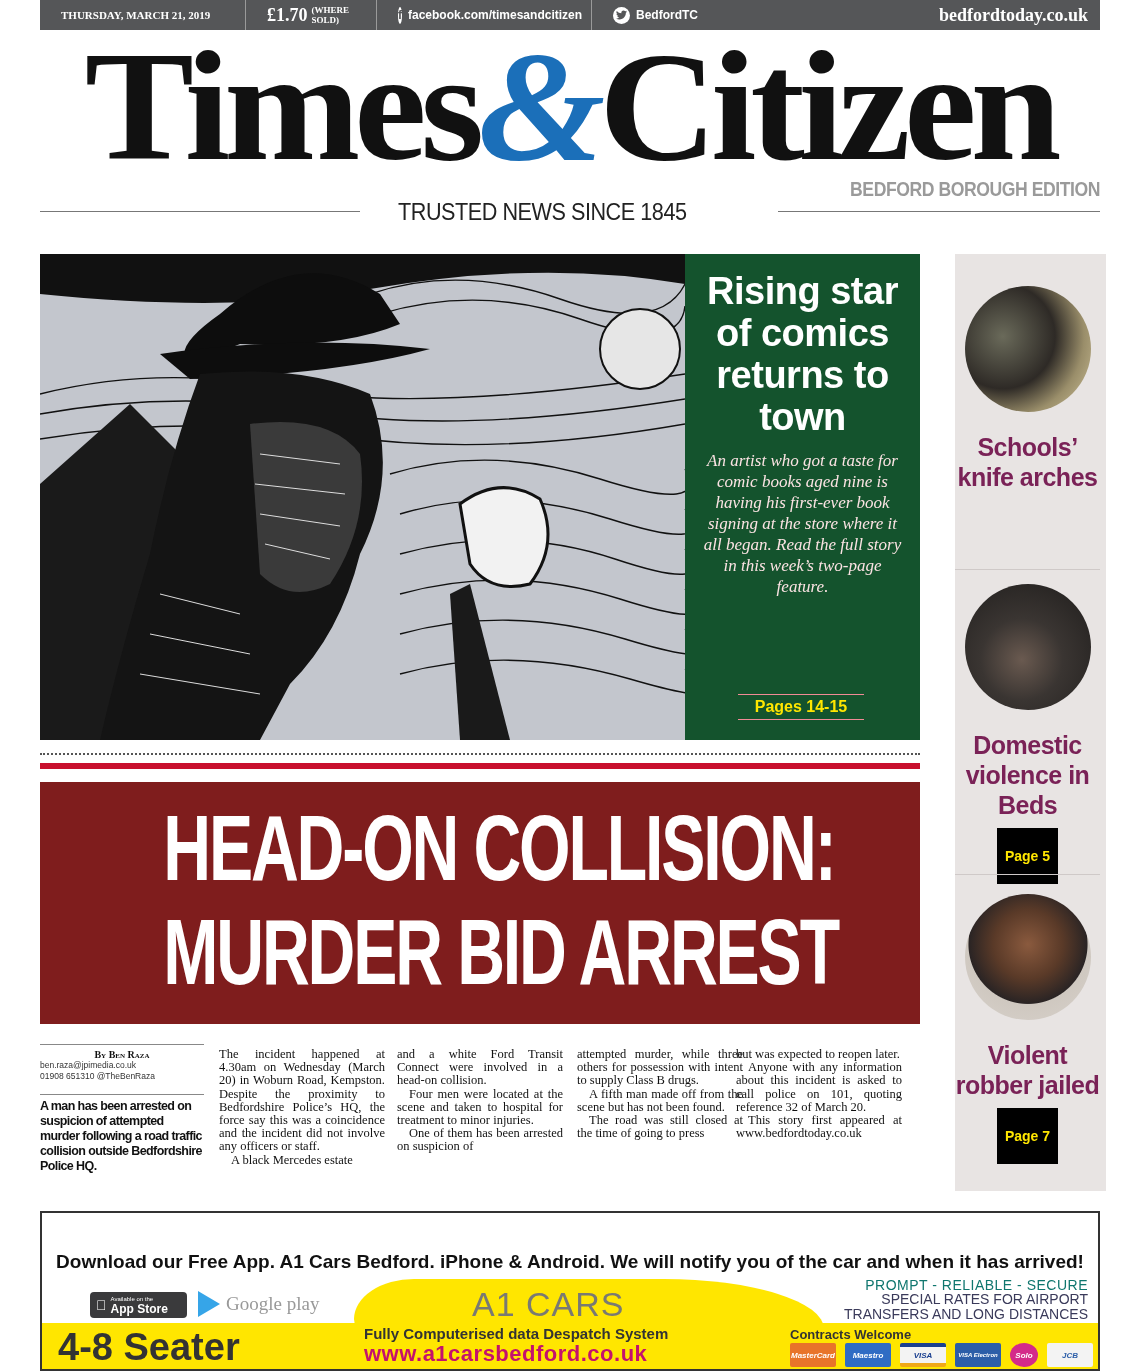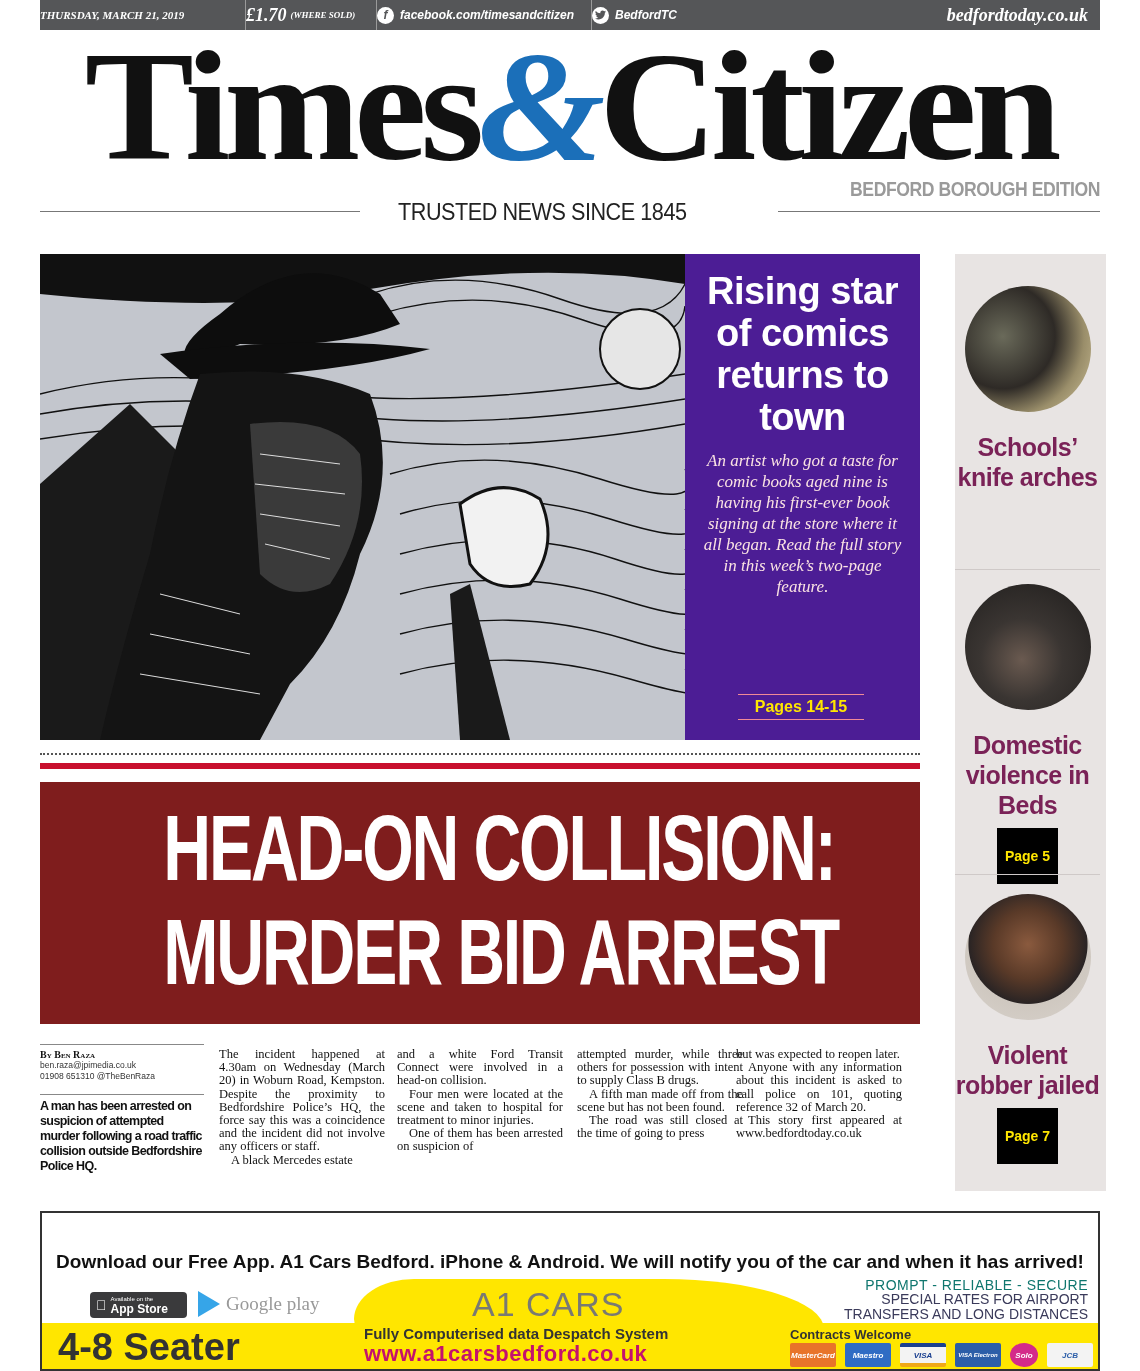--- a/index.html
+++ b/index.html
@@ -1,21 +1,21 @@
 <!DOCTYPE html>
 <html><head>
 <meta charset="utf-8">
 <style>
   * { box-sizing: border-box; margin: 0; padding: 0; }
   html, body { width: 1140px; height: 1371px; background: #ffffff; overflow: hidden; }
   body { position: relative; font-family: "Liberation Sans", sans-serif; color: #111; }
 
   
   .topbar { position: absolute; left: 40px; top: 0; width: 1060px; height: 30px; background: #555658; color: #fff; display: flex; align-items: center; }
-  .topbar .cell { height: 100%; display: flex; align-items: center; padding: 0 0; border-right: 1px solid #9a9a9a; font-style: italic; }
+  .topbar .cell { height: 100%; display: flex; align-items: center; padding: 0 21px; border-right: 1px solid #9a9a9a; }
   .topbar .date { font-family: "Liberation Serif", serif; font-weight: bold; font-size: 11px; width: 206px; }
   .topbar .price { width: 131px; font-family: "Liberation Serif", serif; font-weight: bold; }
   .topbar .price .amt { font-size: 18px; margin-right: 4px; }
   .topbar .price .note { font-size: 9px; }
   .topbar .social { font-weight: bold; font-size: 12px; gap: 6px; font-family: "Liberation Sans", sans-serif; }
   .topbar .fb { width: 215px; }
   .topbar .tw { width: 140px; border-right: none; }
   .topbar .site { margin-left: auto; border-right: none; font-family: "Liberation Serif", serif; font-weight: bold; font-size: 18px; padding-right: 12px; }
   .icon-circle { width: 17px; height: 17px; border-radius: 50%; background: #fff; color: #555658; display: inline-flex; align-items: center; justify-content: center; font-size: 12px; font-weight: bold; font-family: "Liberation Sans", sans-serif; }
 
@@ -26,37 +26,37 @@
   .tagline-row { position: absolute; left: 40px; top: 196px; width: 1060px; height: 32px; }
   .tagline-row .rule-left { position: absolute; left: 0; top: 15px; width: 320px; height: 1px; background: #777; }
   .tagline-row .rule-right { position: absolute; right: 0; top: 15px; width: 322px; height: 1px; background: #777; }
   .tagline { position: absolute; left: 358px; top: 2px; font-size: 24px; color: #222; letter-spacing: -0.5px; transform: scaleX(0.9); transform-origin: left; white-space: nowrap; }
 
   
   .illustration { position: absolute; left: 40px; top: 254px; width: 645px; height: 486px; background: #b9bcc4; overflow: hidden; }
   .illustration svg { width: 100%; height: 100%; display: block; }
 
   
-  .promo { position: absolute; left: 685px; top: 254px; width: 235px; height: 486px; background: #4c1d95; color: #fff; text-align: center; }
+  .promo { position: absolute; left: 685px; top: 254px; width: 235px; height: 486px; background: #14532d; color: #fff; text-align: center; }
   .promo .head { margin-top: 16px; font-family: "Liberation Sans", sans-serif; font-weight: bold; font-size: 38px; line-height: 42px; letter-spacing: -0.5px; }
   .promo .body { margin: 12px 16px 0; font-family: "Liberation Serif", serif; font-style: italic; font-size: 17px; line-height: 21px; color: #fbe3e3; }
   .promo .pages { position: absolute; left: 53px; top: 440px; width: 126px; border-top: 1px solid #f08b96; border-bottom: 1px solid #f08b96; padding: 3px 0; font-weight: bold; font-size: 16px; color: #ffe600; }
 
   
   .dotted-rule { position: absolute; left: 40px; top: 753px; width: 880px; height: 2px; border-top: 2px dotted #555; }
   .red-rule { position: absolute; left: 40px; top: 763px; width: 880px; height: 6px; background: #c8102e; }
 
   
   .headline { position: absolute; left: 40px; top: 782px; width: 880px; height: 242px; background: #7f1d1d; color: #fff; text-align: center; font-family: "Liberation Sans", sans-serif; font-weight: bold; }
   .headline .line { display: block; font-size: 92px; line-height: 104px; letter-spacing: -3px; white-space: nowrap; transform: scaleX(0.72); transform-origin: center; }
   .headline .line1 { margin-top: 14px; }
 
   
   .byline { position: absolute; left: 40px; top: 1044px; width: 164px; border-top: 1px solid #888; padding-top: 4px; }
-  .byline .name { font-family: "Liberation Serif", serif; font-weight: bold; font-size: 10px; font-variant: small-caps; }
+  .byline .name { font-family: "Liberation Serif", serif; font-weight: bold; font-size: 10px; font-variant: small-caps; text-align: center; }
   .byline .email, .byline .contact { font-size: 8.5px; color: #333; line-height: 11px; }
   .standfirst { position: absolute; left: 40px; top: 1094px; width: 164px; border-top: 1px solid #888; padding-top: 4px; font-weight: bold; font-size: 12.5px; line-height: 15px; letter-spacing: -0.6px; }
   .col { position: absolute; top: 1048px; width: 166px; font-family: "Liberation Serif", serif; font-size: 12.5px; line-height: 13.2px; text-align: justify; color: #111; }
   .col p { text-indent: 0; }
   .col p.ind { text-indent: 12px; }
   .col1 { left: 219px; }
   .col2 { left: 397px; }
   .col3 { left: 577px; }
   .col4 { left: 736px; }
 

